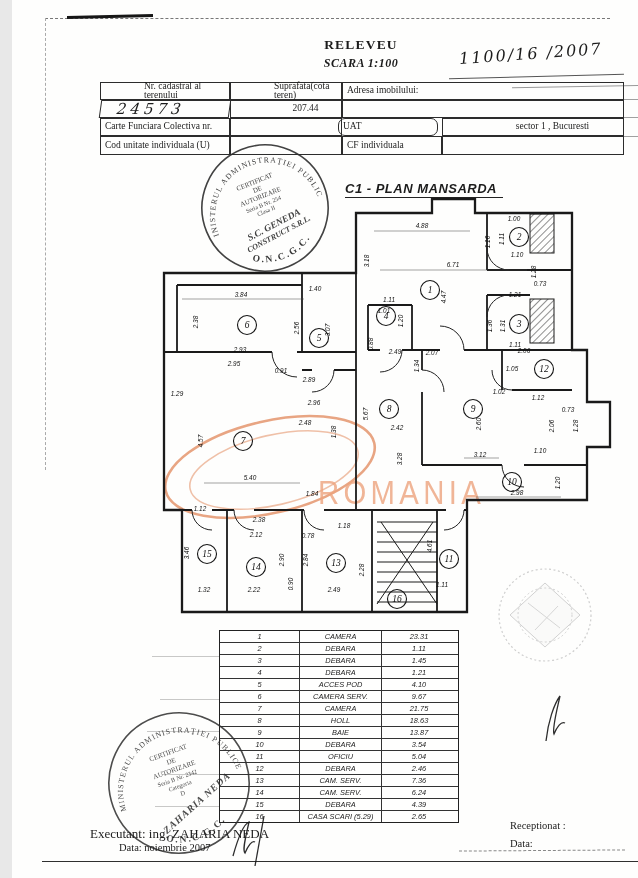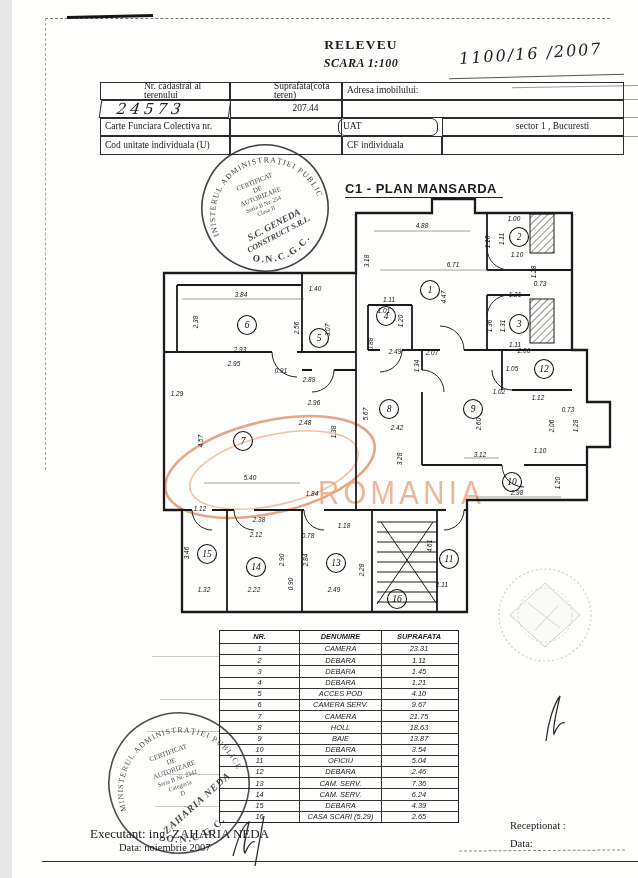--- a/index.html
+++ b/index.html
@@ -21,21 +21,21 @@
            letter-spacing:2px;color:#1b1b1b;transform:rotate(-4deg);}
   .hu1{left:437px;top:76px;width:175px;border-top:1px solid #555;transform:rotate(-1.5deg);}
   .hu2{left:500px;top:86px;width:138px;border-top:1px solid #999;transform:rotate(-1deg);}
   
   .icell{position:absolute;border:1px solid #2c2c2c;box-sizing:border-box;font-size:9.5px;
          display:flex;align-items:center;padding:0 4px;line-height:1;}
   .icen{justify-content:center;padding-left:43px;}
   .hand{font-family:"DejaVu Serif",serif;font-style:italic;font-size:15px;letter-spacing:4px;
         transform:skewX(-8deg);padding-left:16px;}
   
-  .plantitle{left:333px;top:181px;font-family:"Liberation Sans",sans-serif;font-weight:bold;
+  .plantitle{left:333px;top:181px;font-family:"Liberation Sans",sans-serif;font-style:italic;font-weight:bold;
              font-size:13px;letter-spacing:.5px;border-bottom:1.5px solid #222;padding:0 6px 1px 0;}
   
   .rtable{left:207px;top:630px;width:240px;height:193px;border:1.5px solid #222;box-sizing:border-box;
           display:flex;flex-direction:column;background:rgba(255,255,255,.6);}
   .rrow{display:flex;flex:1;border-bottom:1px solid #333;min-height:0;}
   .rrow:last-child{border-bottom:none;}
   .rhead{flex:none;height:12px;font-weight:bold;}
   .rcell{box-sizing:border-box;border-right:1px solid #333;display:flex;align-items:center;justify-content:center;
          font-family:"Liberation Sans",sans-serif;font-style:italic;font-size:7.4px;line-height:1;overflow:hidden;}
   .rcell:last-child{border-right:none;}
@@ -313,25 +313,20 @@
   <svg width="130" height="115" viewBox="0 0 130 115" style="left:468px;top:558px;">
     <g stroke="#c3c3c3" fill="none" opacity="0.8">
       <circle cx="65" cy="57" r="46" stroke-width="1.2" stroke-dasharray="2 2.5"></circle>
       <circle cx="65" cy="57" r="27" stroke-width="1" stroke-dasharray="2 2.5"></circle>
       <polygon points="65,25 100,57 65,89 30,57" stroke="#c6c6c6" fill="rgba(205,205,205,0.12)" stroke-width="1"></polygon>
       <path d="M48,45 L80,70 M55,72 L78,48" stroke="#cccccc" stroke-width="1"></path>
     </g>
   </svg>
 
   <div class="abs rtable">
-    <div class="rrow rhead">
-      <div class="rcell c0">NR.</div>
-      <div class="rcell c1f">DENUMIRE</div>
-      <div class="rcell c2f">SUPRAFATA</div>
-    </div>
     <div id="rtbody" style="display:flex;flex-direction:column;flex:1;">
         <div class="rrow">
           <div class="rcell c0">1</div>
           <div class="rcell c1f">CAMERA</div>
           <div class="rcell c2f">23.31</div>
         </div>
         <div class="rrow">
           <div class="rcell c0">2</div>
           <div class="rcell c1f">DEBARA</div>
           <div class="rcell c2f">1.11</div>

